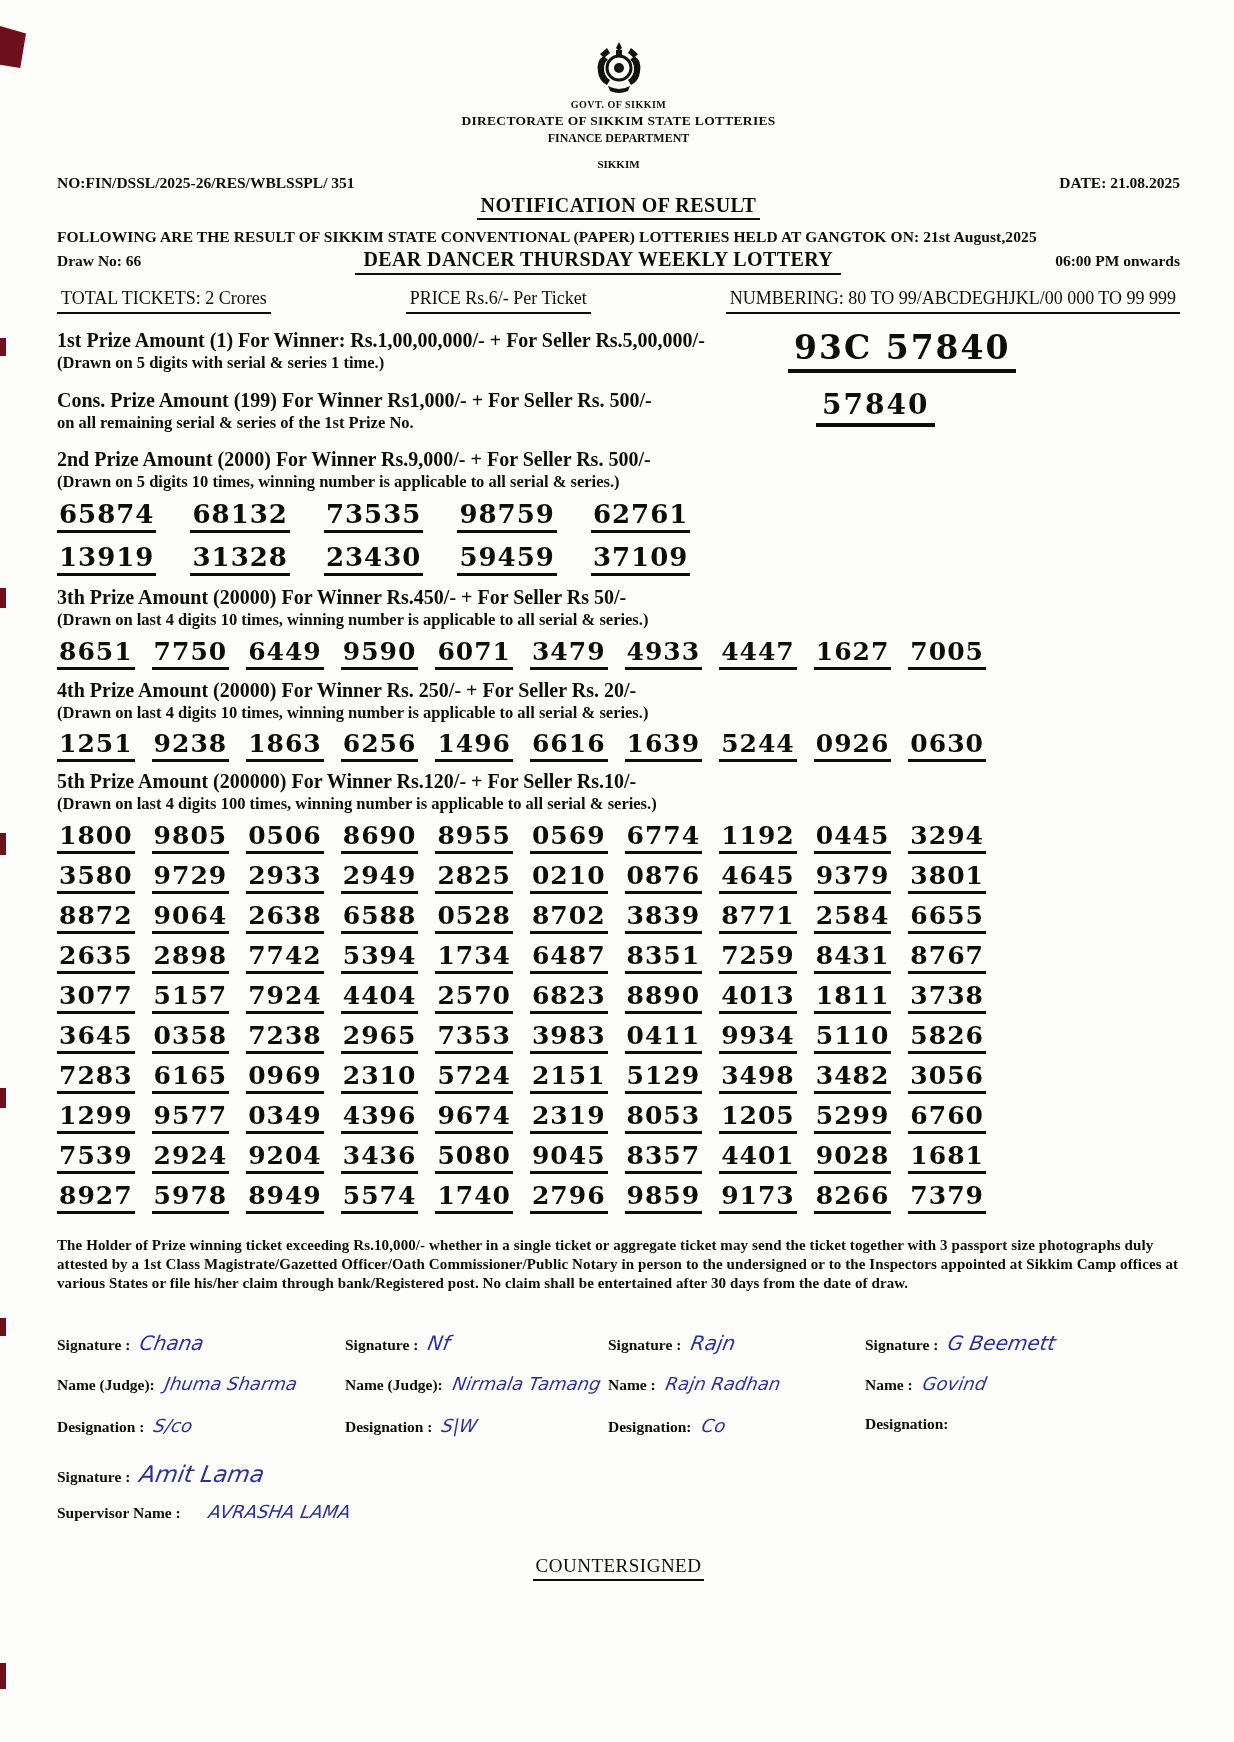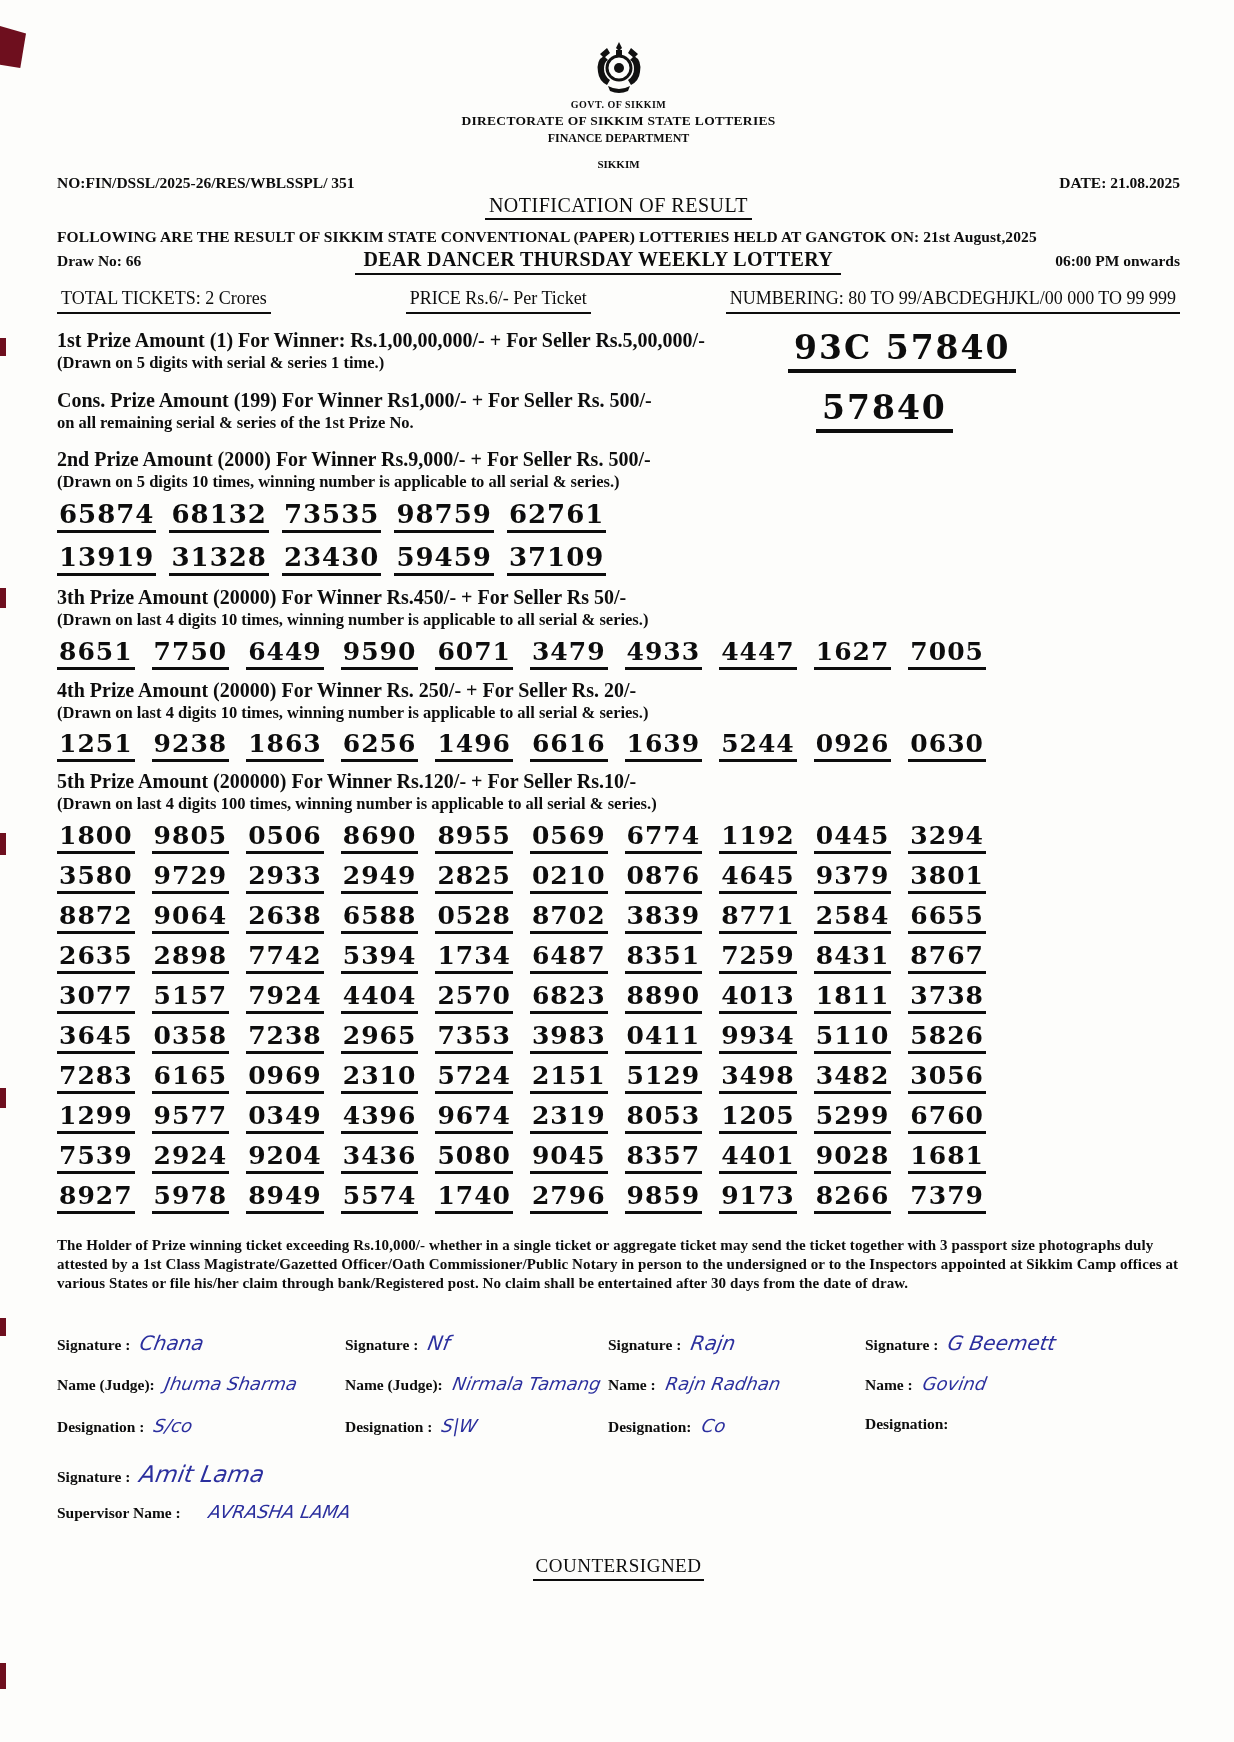--- a/index.html
+++ b/index.html
@@ -19,43 +19,43 @@
 
   
   .crest-wrap { text-align:center; }
   .crest-wrap svg { display:inline-block; }
   .crest-caption { font-size:10px; font-weight:bold; letter-spacing:.5px; margin-top:1px; }
   .org1 { text-align:center; font-size:13.5px; font-weight:bold; margin-top:3px; letter-spacing:.3px;}
   .org2 { text-align:center; font-size:12px; font-weight:bold; margin-top:2px; }
   .org3 { text-align:center; font-size:11px; font-weight:bold; margin-top:12px; }
 
   .refrow { display:flex; justify-content:space-between; font-size:15.5px; font-weight:bold; margin-top:4px; }
-  .doc-title { text-align:center; font-size:20px; font-weight:normal; letter-spacing:.5px; margin-top:2px; }
+  .doc-title { text-align:center; font-size:20px; font-weight:bold; letter-spacing:.5px; margin-top:2px; }
   .doc-title span { border-bottom:2.5px solid #0d0d0d; padding:0 4px 2px; }
   .intro { font-size:15.5px; font-weight:bold; margin-top:11px; letter-spacing:.1px; }
   .drawrow { display:flex; align-items:baseline; justify-content:space-between; margin-top:2px; }
   .draw-no { font-size:15.5px; font-weight:bold; }
   .lottery-name { font-size:20px; font-weight:bold; border-bottom:2.5px solid #0d0d0d; padding:0 8px 2px; letter-spacing:.4px; }
   .draw-time { font-size:15.5px; font-weight:bold; }
 
   .ticketrow { display:flex; justify-content:space-between; margin-top:13px; font-size:18px; }
   .ticketrow span { border-bottom:2.5px solid #0d0d0d; padding:0 4px 3px; }
 
   
   .prize { margin-top:14px; }
   .prize-head { font-size:20px; font-weight:bold; line-height:1.25; }
   .prize-sub  { font-size:16.5px; font-weight:bold; line-height:1.25; }
   .split { display:grid; grid-template-columns:1fr 420px; align-items:start; }
   .win-big { font-family:"DejaVu Serif", serif; font-weight:bold; font-size:33px; letter-spacing:2px;
              border-bottom:4px solid #0d0d0d; padding:0 6px 2px; display:inline-block; }
-  .win-cons { font-size:33px; }
+  .win-cons { font-size:28px; }
   .win-slot { padding-left:28px; }
 
   .numrows { margin-top:6px; }
-  .numrow { display:flex; column-gap:13px; margin-bottom:9px; flex-wrap:nowrap; }
+  .numrow { display:flex; column-gap:34px; margin-bottom:9px; flex-wrap:nowrap; }
   .num { font-family:"DejaVu Serif", serif; font-weight:bold; font-size:25px; letter-spacing:1px;
          border-bottom:3.5px solid #0d0d0d; padding:0 2px 1px; white-space:nowrap; }
   .rows5 .num { font-size:26px; }
   .grid10 .numrow { column-gap:17px; margin-bottom:7px; }
 
   .claim { margin-top:22px; font-size:15px; font-weight:bold; line-height:1.28; letter-spacing:.1px; }
 
   
   .sig-grid { display:grid; grid-template-columns:288px 263px 257px 1fr; margin-top:38px; row-gap:0; }
   .sig-col { display:flex; flex-direction:column; }

